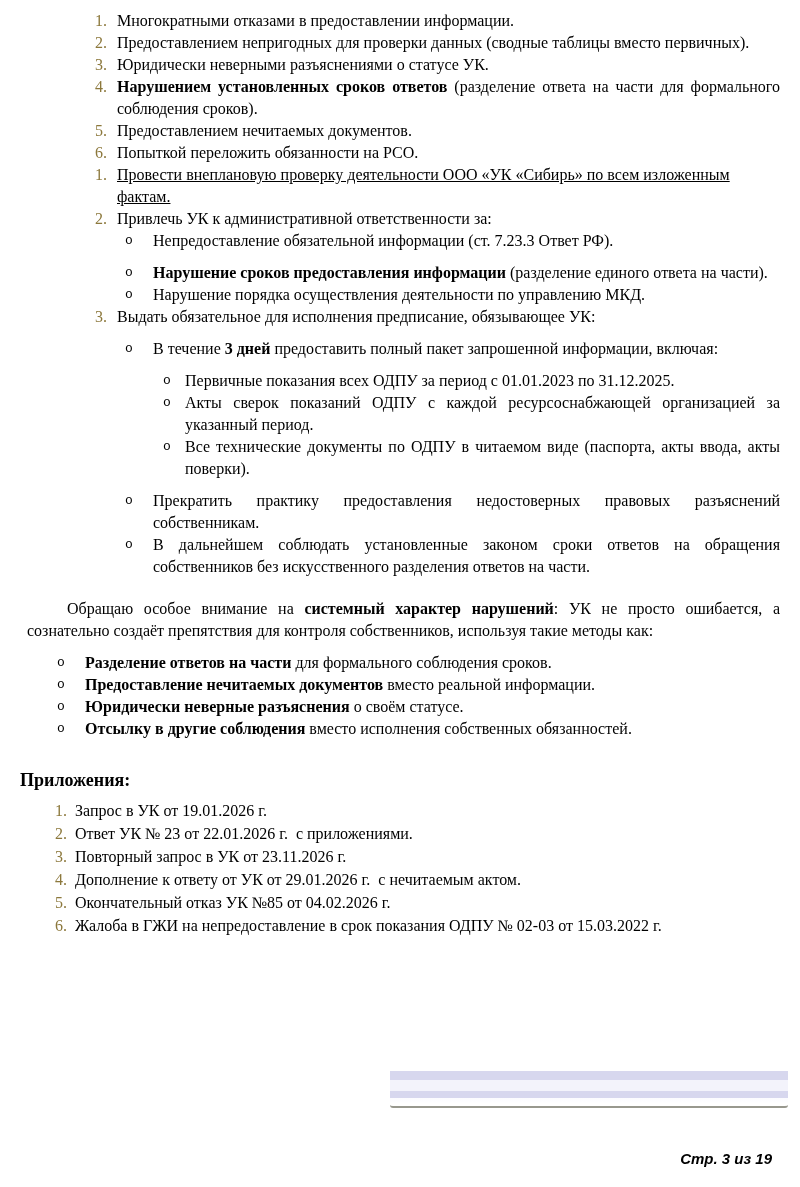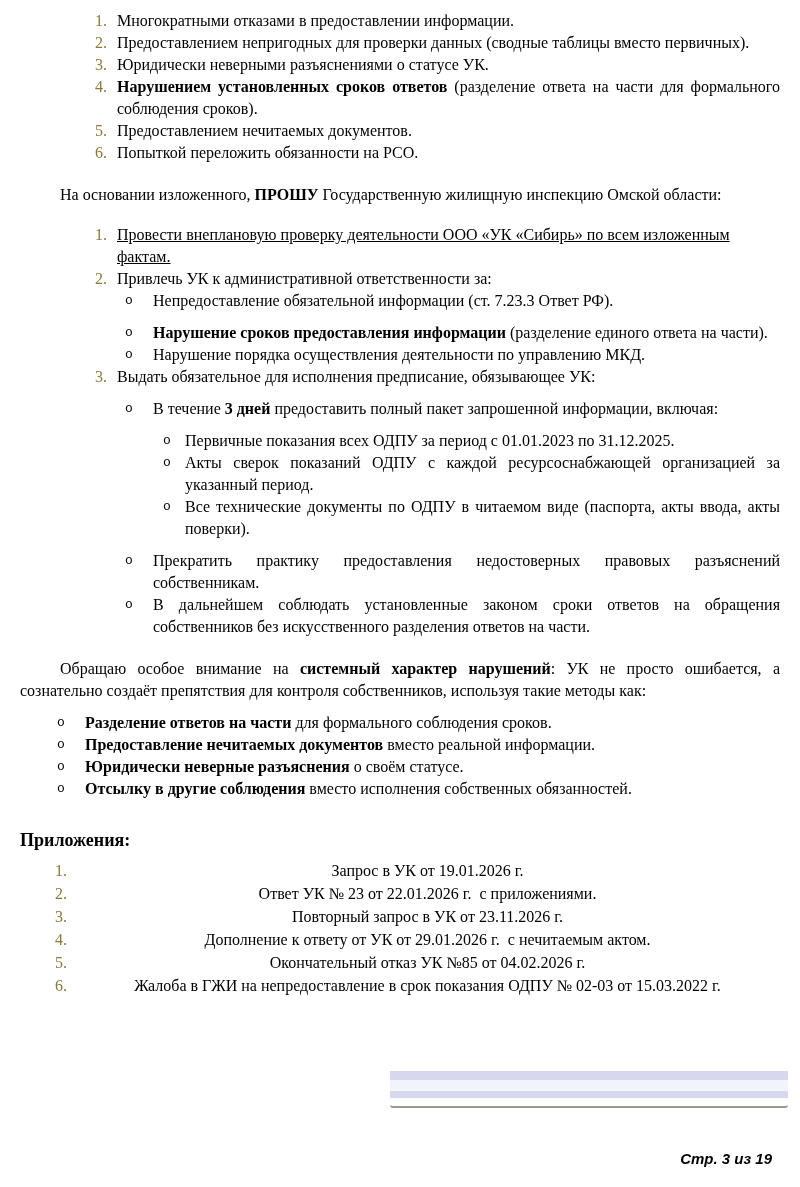--- a/index.html
+++ b/index.html
@@ -10,37 +10,37 @@
     padding:10px 20px 0 20px;
     overflow:hidden;
     font-family:"Liberation Serif", serif;
     font-size:16px;line-height:22px;
     color:var(--text,#000);
     background:#ffffff;
   }
   .b{font-weight:bold;}
   
   .para{margin:20px 0 18px 0;text-align:justify;text-indent:40px;}
-  .para2{margin:20px 0 10px 0;}
+  .para2{margin:20px 0 10px 7px;}
   
   .li{display:grid;grid-template-columns:22px 1fr;}
   .li .txt{text-align:justify;}
   .li.no-just .txt{text-align:left;text-decoration:underline;}
   .li.gap{margin-top:10px;}
   .lvl1{margin-left:75px;}
   .lvl2{margin-left:105px;grid-template-columns:28px 1fr;}
   .lvl3{margin-left:143px;grid-template-columns:22px 1fr;}
   .num{color:var(--accent_number,#8c783c);}
   .bullet{font-family:"Liberation Mono",monospace;font-size:13px;line-height:22px;}
   
   .methods .lvl1{margin-left:37px;grid-template-columns:28px 1fr;}
   
   .attach-head{margin:28px 0 8px 0;font-size:18px;font-weight:bold;line-height:24px;}
   .attach .lvl1{margin-left:35px;grid-template-columns:20px 1fr;line-height:22px;margin-bottom:1px;}
-  .attach .li .txt{text-align:center;}
+  .attach .li .txt{text-align:left;}
   
   .band{
     position:absolute;left:390px;top:1068px;width:398px;height:38px;
     border-radius:3px;
     background:linear-gradient(to bottom,
       #ffffff 0px,#ffffff 3px,
       var(--band_shade,#d7d7ee) 3px,var(--band_shade,#d7d7ee) 12px,
       var(--band_light,#f3f3fb) 12px,var(--band_light,#f3f3fb) 23px,
       var(--band_shade,#d7d7ee) 23px,var(--band_shade,#d7d7ee) 30px,
       #fbfbff 30px,#ffffff 36px);
@@ -78,21 +78,20 @@
       <div class="li lvl1">
         <span class="num">5.</span>
         <div class="txt"><span>Предоставлением нечитаемых документов.</span></div>
       </div>
       <div class="li lvl1">
         <span class="num">6.</span>
         <div class="txt"><span>Попыткой переложить обязанности на РСО.</span></div>
       </div>
     </div>
 
-  <p class="para"><span>На основании изложенного, </span><span class="b">ПРОШУ</span><span> Государственную жилищную инспекцию Омской области:</span></p>
 
   <div>
       <div class="li lvl1 no-just">
         <span class="num">1.</span>
         <div class="txt"><span>Провести внеплановую проверку деятельности ООО «УК «Сибирь» по всем изложенным фактам.</span></div>
       </div>
       <div class="li lvl1">
         <span class="num">2.</span>
         <div class="txt"><span>Привлечь УК к административной ответственности за:</span></div>
       </div>

